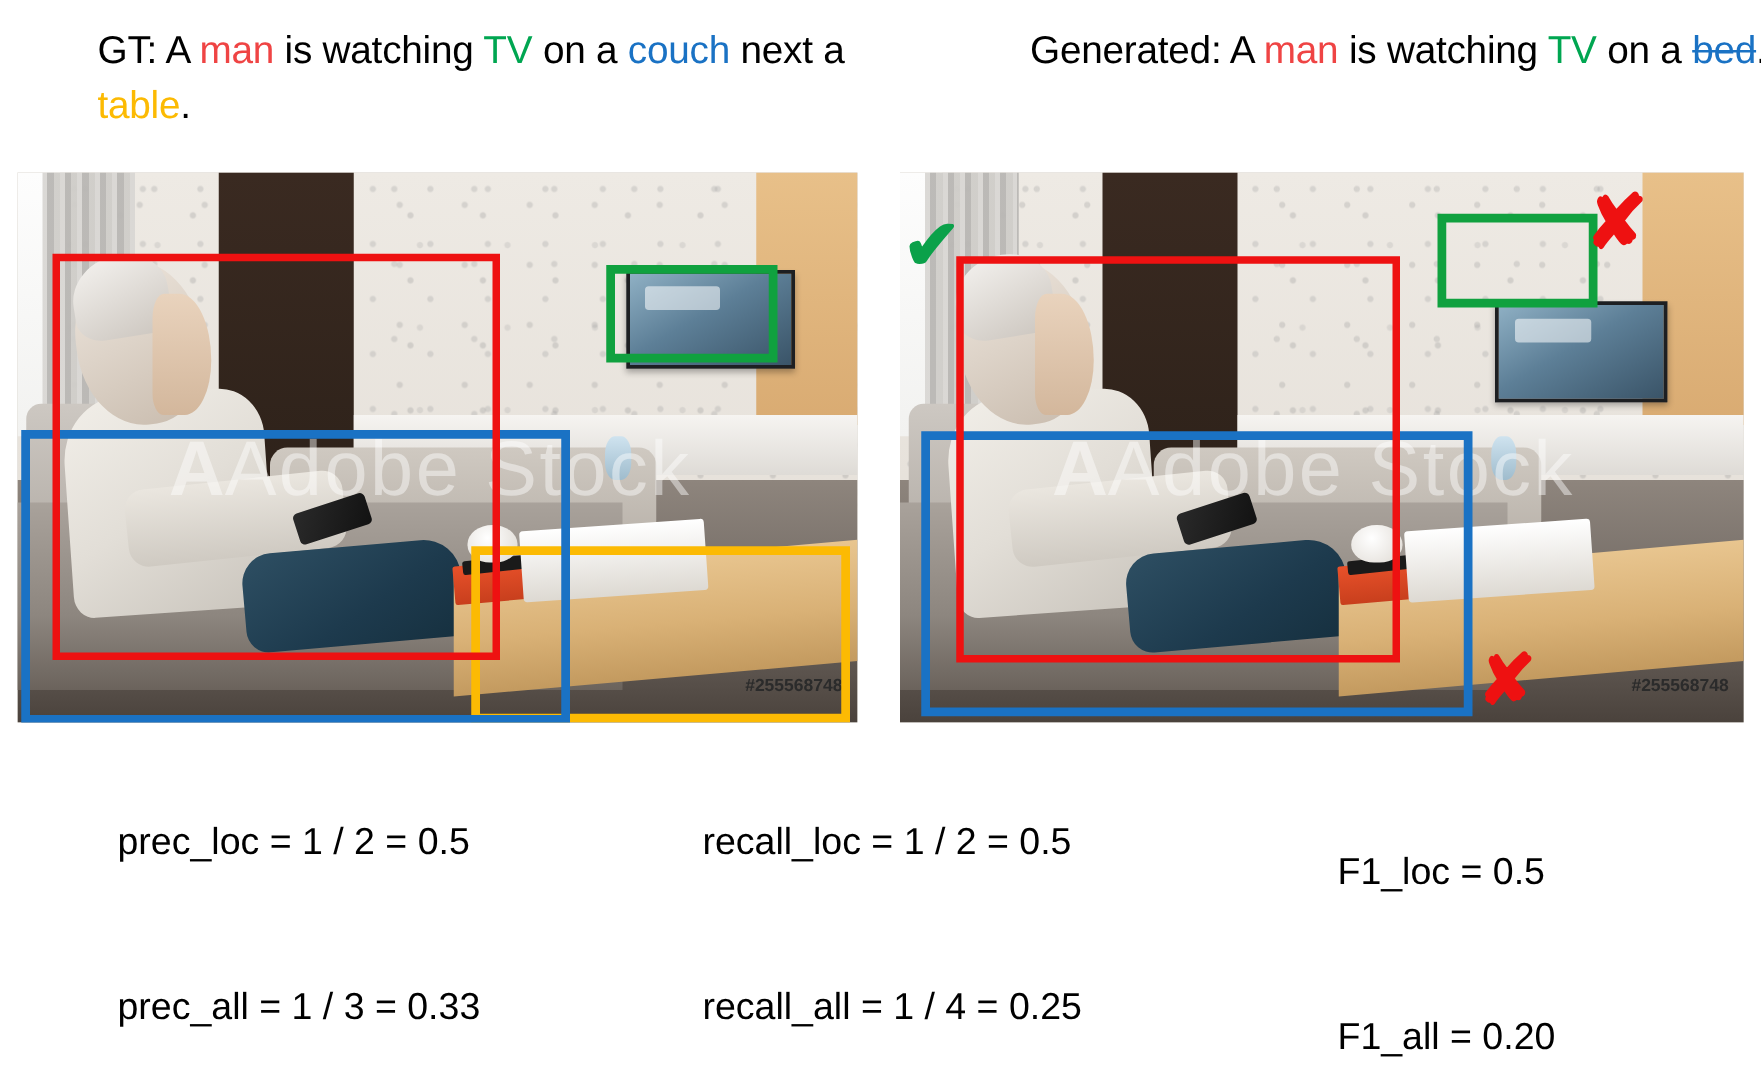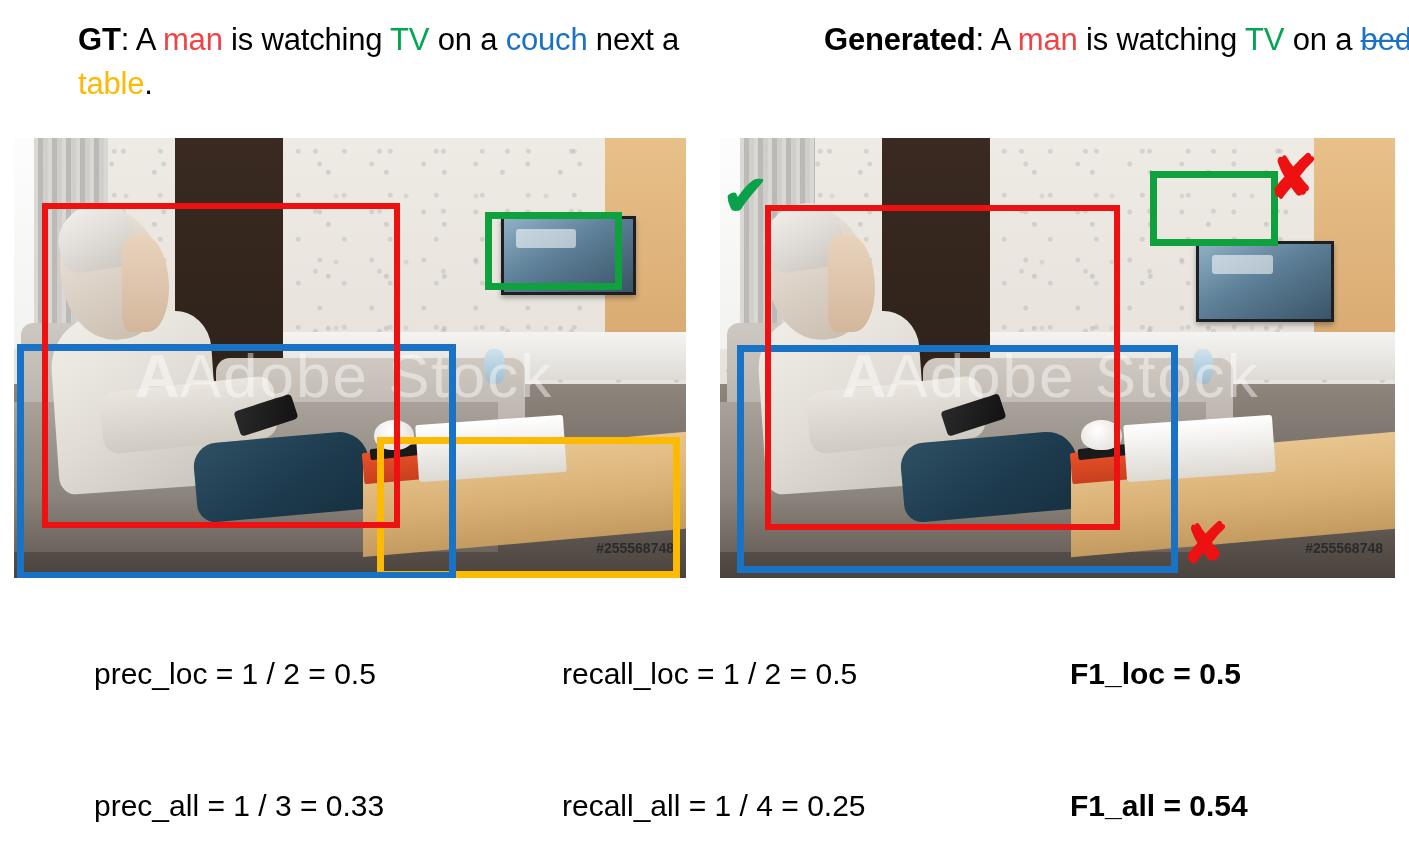--- a/index.html
+++ b/index.html
@@ -19,21 +19,21 @@
   .caption {
     position: absolute;
     font-size: 31px;
     line-height: 1.42;
     color: #000;
     letter-spacing: -0.2px;
   }
   #caption-gt   { left: 78px;  top: 18px;  width: 620px; }
   #caption-gen  { left: 824px; top: 18px;  width: 600px; }
 
-  .lbl { font-weight: bold; }
+  .lbl { font-weight: normal; }
   .w-red    { color: #ef4444; }
   .w-green  { color: #00a651; }
   .w-blue   { color: #1a72c4; margin-top: 14px; }
   .w-yellow { color: #fcba03; }
   .strike   { text-decoration: line-through; text-decoration-thickness: 2px; }
 
   
   .panel {
     position: absolute;
     top: 138px;
@@ -219,21 +219,21 @@
   .mark-check { color: #0ba14a; }
   .mark-x     { color: #ee1111; }
 
   
   .metric {
     position: absolute;
     font-size: 30px;
     color: #000;
     white-space: nowrap;
   }
-  .metric.bold { font-weight: bold; }
+  .metric.bold { font-weight: normal; margin-top: 24px; }
 
   .row1 { top: 657px; }
   .row2 { top: 789px; }
   .col1 { left: 46px; margin-left: 48px; }
   .col2 { left: 562px; }
   .col3 { left: 1070px; }
 </style>
 </head>
 <body>
 
@@ -313,13 +313,13 @@
   <div class="mark-x" style="left:548px;top:10px;font-size:60px;">✘</div>
   <div class="mark-x" style="left:462px;top:378px;font-size:56px;">✘</div>
 </div>
 
 <div class="metric row1 col1">prec_loc = 1 / 2 = 0.5</div>
 <div class="metric row1 col2">recall_loc = 1 / 2 = 0.5</div>
 <div class="metric row1 col3 bold">F1_loc = 0.5</div>
 
 <div class="metric row2 col1">prec_all = 1 / 3 = 0.33</div>
 <div class="metric row2 col2">recall_all = 1 / 4 = 0.25</div>
-<div class="metric row2 col3 bold">F1_all = 0.54</div>
+<div class="metric row2 col3 bold">F1_all = 0.20</div>
 
 </body></html>

